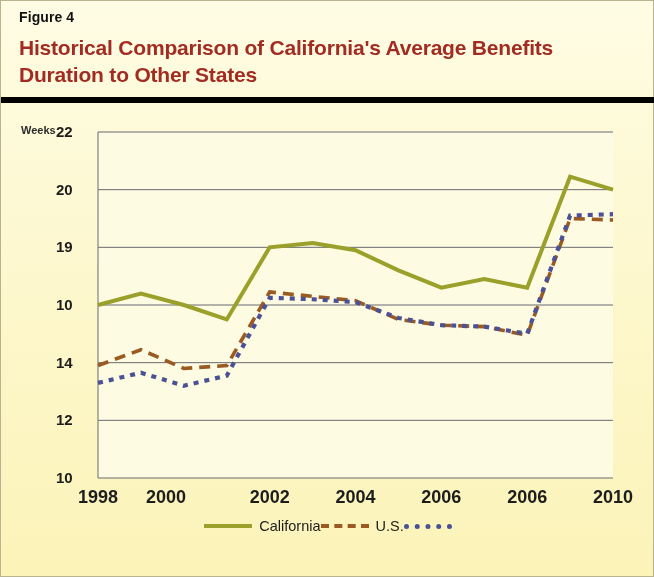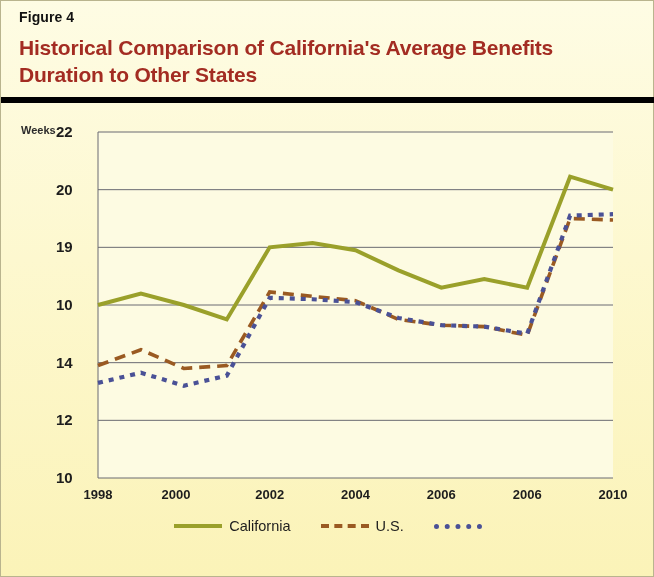--- a/index.html
+++ b/index.html
@@ -71,39 +71,38 @@
     text-align: left;
     font-size: 15px;
     font-weight: bold;
     color: #1d1d1d;
     transform: translateY(-9px);
   }
   .xtick {
     position: absolute;
     width: 60px;
     text-align: center;
-    font-size: 13px;
+    font-size: 18px;
     font-weight: bold;
     color: #1d1d1d;
   }
   svg.plot {
     position: absolute;
     left: 0;
     top: 0;
     overflow: visible;
   }
   
   #legend {
     position: absolute;
     left: 0;
     top: 517px;
     width: 654px;
     display: flex;
     justify-content: center;
-    gap: 30px;
   }
   .legend-item {
     display: flex;
     align-items: center;
     gap: 7px;
     font-size: 14.5px;
     color: #1d1d1d;
   }
   .swatch {
     width: 48px;
@@ -130,21 +129,21 @@
         <div class="ytick" style="left: 55px; top: 375px;">10</div>
         <div class="ytick" style="left: 55px; top: 317.333px;">12</div>
         <div class="ytick" style="left: 55px; top: 259.667px;">14</div>
         <div class="ytick" style="left: 55px; top: 202px;">10</div>
         <div class="ytick" style="left: 55px; top: 144.333px;">19</div>
         <div class="ytick" style="left: 55px; top: 86.6667px;">20</div>
         <div class="ytick" style="left: 55px; top: 29px;">22</div>
       </div>
     <div id="xticks">
         <div class="xtick" style="left: 67px; top: 384px;">1998</div>
-        <div class="xtick" style="left: 145px; top: 384px;">2000</div>
+        <div class="xtick" style="left: 135px; top: 384px;">2000</div>
         <div class="xtick" style="left: 238.667px; top: 384px;">2002</div>
         <div class="xtick" style="left: 324.5px; top: 384px;">2004</div>
         <div class="xtick" style="left: 410.333px; top: 384px;">2006</div>
         <div class="xtick" style="left: 496.167px; top: 384px;">2006</div>
         <div class="xtick" style="left: 582px; top: 384px;">2010</div>
       </div>
     <svg class="plot" id="plot-svg" width="654" height="475">
         <rect x="97" y="29" width="515" height="346" fill="#fdfbe2"></rect>
         <line x1="97" y1="375" x2="612" y2="375" stroke="#6a6a72" stroke-width="1"></line>
         <line x1="97" y1="317.3333333333333" x2="612" y2="317.3333333333333" stroke="#6a6a72" stroke-width="1"></line>

